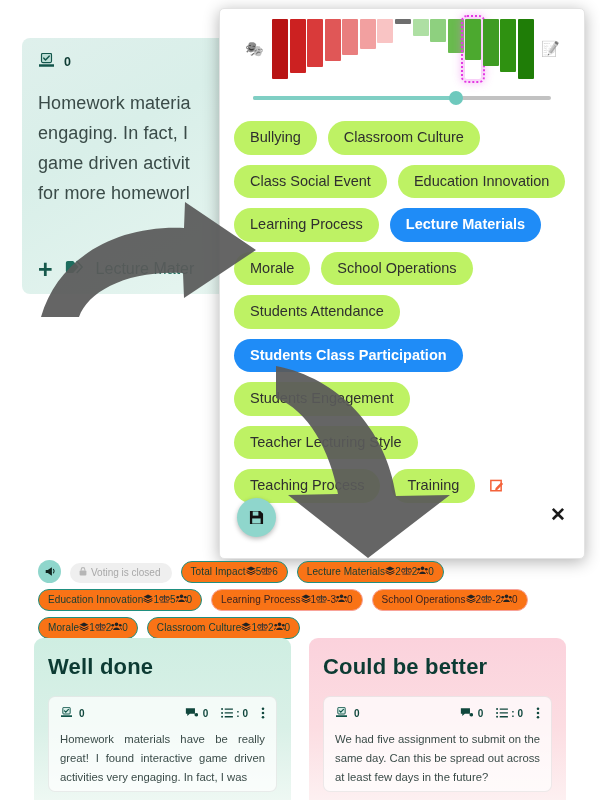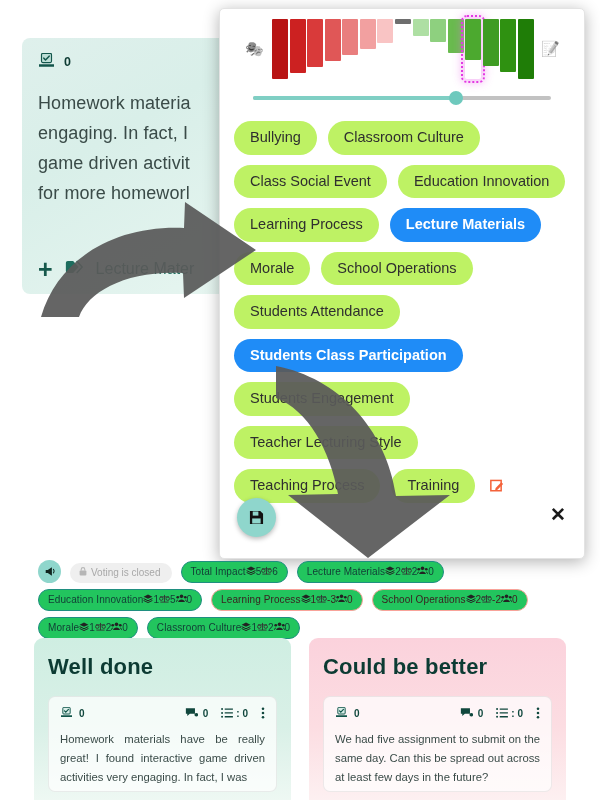--- a/index.html
+++ b/index.html
@@ -150,21 +150,21 @@
     white-space: nowrap;
   }
   .vbadge {
     border: 1.4px solid #1f8f80;
     color: #123c35;
     border-radius: 11px;
     font-size: 10px;
     padding: 4px 9px 5px 9px;
     display: flex; align-items: center; 
     white-space: nowrap;
-    background: #22c55e;
+    background: #f97316;
   }
   .vbadge.neg { border-color: #f8a39a; color: #3a2320; }
   .vbadge .ic { font-size: 9px; filter: grayscale(1); }
   .vbadge .nm { letter-spacing: .1px; }
 
   
   .cols { position: absolute; left: 0; top: 638px; width: 600px; height: 162px; display: flex; gap: 18px; padding: 0 34px; }
   .col { flex: 1; border-radius: 9px 9px 0 0; padding: 16px 14px 0 14px; overflow: hidden; }
   .col.good { background: linear-gradient(180deg,#cfeee2 0%, #d9f0e7 55%, #eef8f3 100%); }
   .col.bad  { background: linear-gradient(180deg,#fbd2dc 0%, #fcdde2 55%, #fdf0f1 100%); }

